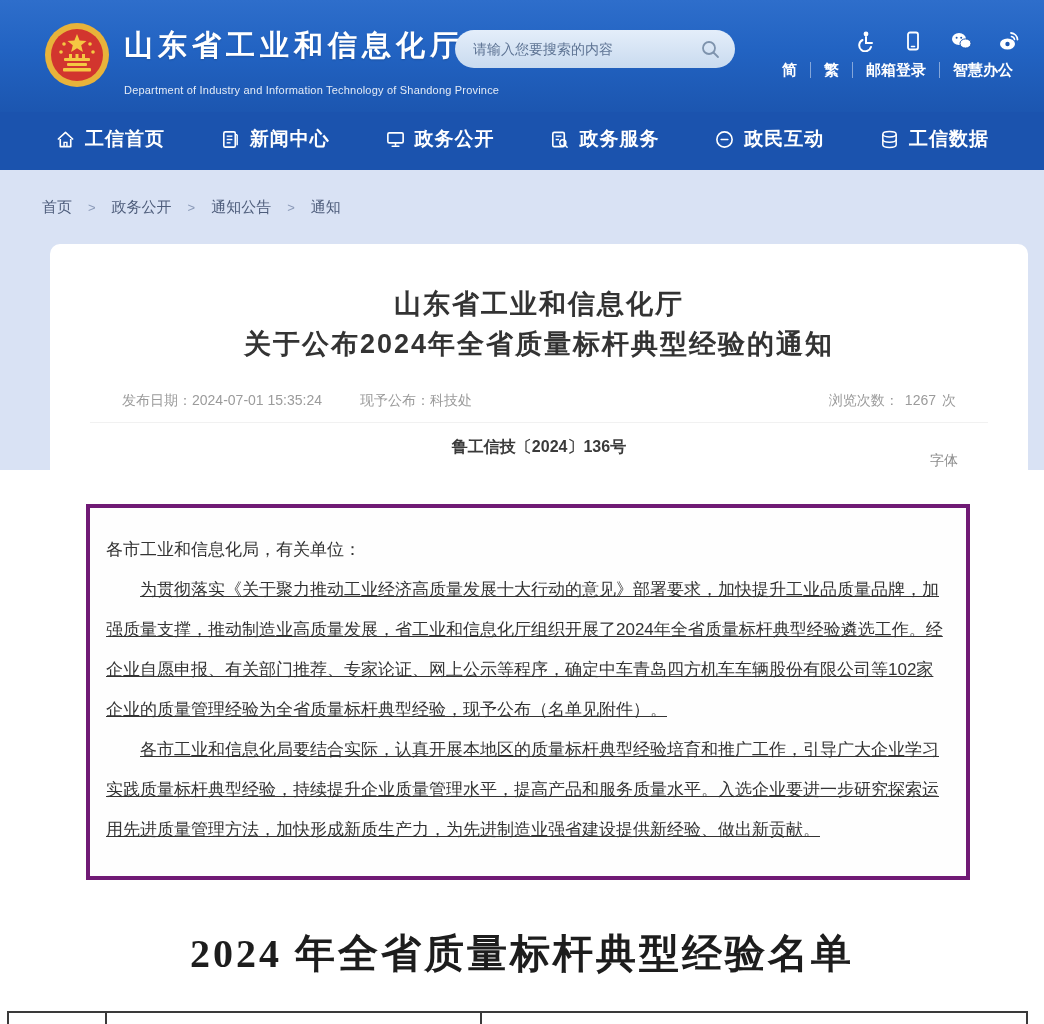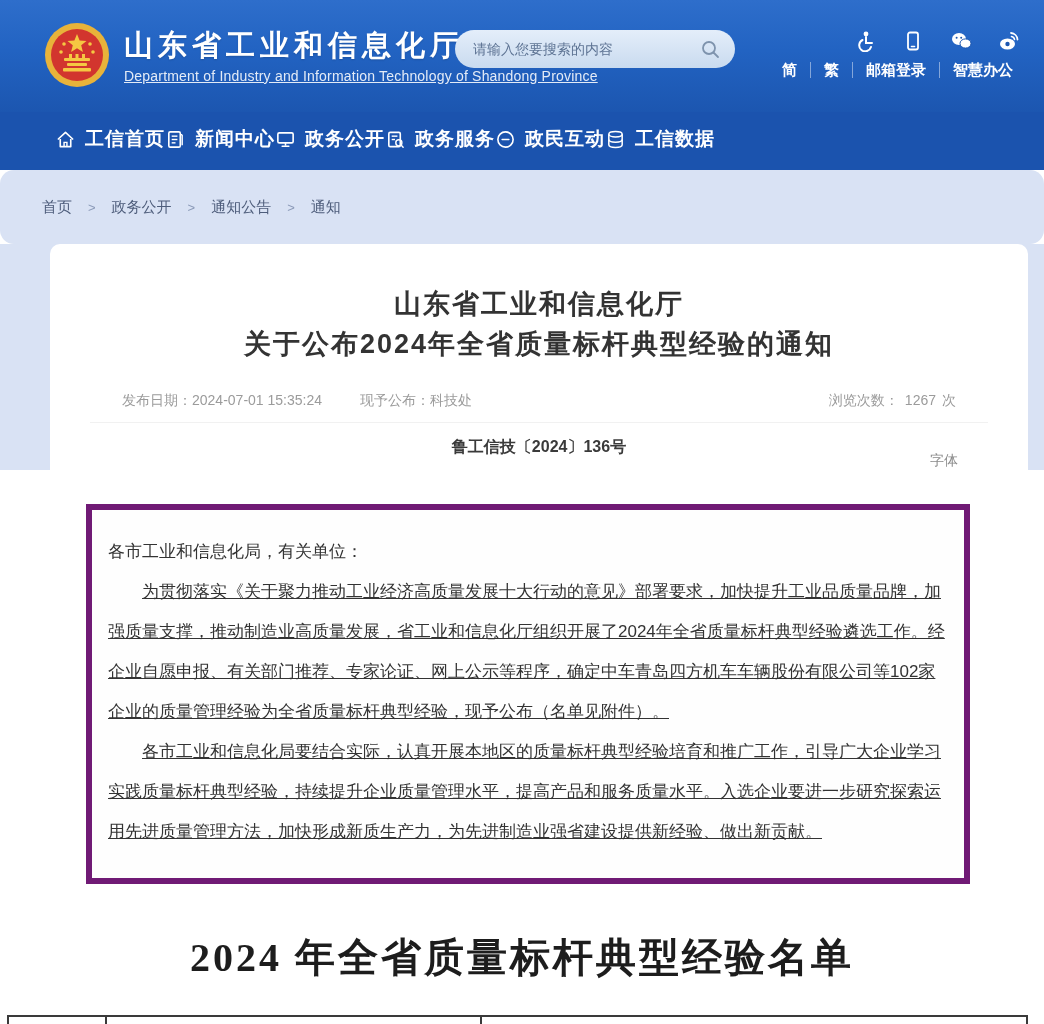--- a/index.html
+++ b/index.html
@@ -6,66 +6,66 @@
   html,body { width:1044px; height:1024px; overflow:hidden; background:#fff;
     font-family:"Liberation Sans","DejaVu Sans",sans-serif; }
 
   
   .header { position:relative; height:112px;
     background:linear-gradient(180deg,#2e6ecb 0%,#2263c2 45%,#1c56b0 100%); }
   .logo-wrap { position:absolute; left:44px; top:22px; width:66px; height:66px; cursor:pointer; }
   .site-title-block { position:absolute; left:124px; top:28px; color:#fff; }
   .site-title { font-size:29px; font-weight:bold; letter-spacing:5px; line-height:1.2;
     text-shadow:0 1px 2px rgba(0,0,0,.15); }
-  .site-subtitle { font-size:14px; color:rgba(255,255,255,.88); margin-top:5px; letter-spacing:.2px;text-decoration:underline; }
+  .site-subtitle { font-size:11px; color:rgba(255,255,255,.88); margin-top:21px; letter-spacing:.2px; }
   .search-pill { position:absolute; left:455px; top:30px; width:280px; height:38px;
     background:linear-gradient(180deg,#e4eefa 0%,#c9dbef 100%); border-radius:19px;
     display:flex; align-items:center; padding:0 14px 0 18px; }
   .search-pill input { flex:1; border:none; outline:none; background:transparent;
     font-size:14px; color:#44597a; font-family:inherit; }
   .search-pill input::placeholder { color:#5e7494; }
   .search-btn { width:22px; height:22px; cursor:pointer; flex:0 0 auto; }
   .hdr-right { position:absolute; right:18px; top:30px; text-align:right; }
   .hdr-icons { display:flex; justify-content:flex-end; gap:26px; margin-right:6px; }
   .hdr-icon { width:22px; height:22px; cursor:pointer; }
   .quick-links { margin-top:10px; display:flex; align-items:center; justify-content:flex-end; }
   .quick-links .ql { color:#fff; font-size:15px; font-weight:bold; padding:0 13px; cursor:pointer;
     border-left:1px solid rgba(255,255,255,.45); line-height:16px; }
   .quick-links .ql:first-child { border-left:none; }
 
   
   .nav { height:58px; background:#1b53ae; display:flex; align-items:center;
-    justify-content:flex-start; padding:0 55px 4px 55px; }
+    justify-content:space-between; padding:0 55px 4px 55px; }
   .nav-item { display:flex; align-items:center; gap:9px; color:#fff; font-size:19px;
     font-weight:bold; cursor:pointer; letter-spacing:1px; }
   .nav-item svg { width:21px; height:21px; }
 
   
-  .crumb-band { height:74px; background:#d9e2f4; display:flex; align-items:center; padding:0 42px;border-radius:14px; }
+  .crumb-band { height:74px; background:#d9e2f4; display:flex; align-items:center; padding:0 42px; }
   .crumb { display:flex; align-items:center; font-size:15px; color:#4e5d7b; }
   .crumb .ci { cursor:pointer; }
   .crumb .ci.current { cursor:default;font-family:Liberation Mono, monospace; }
   .crumb .sep { margin:0 16px; color:#8b9ab8; font-size:13px; }
 
   
   .card-band { background:#d9e2f4; height:226px; }
   .card { position:relative; margin-left:50px; width:978px; height:226px; background:#fff;
     border-radius:10px 10px 0 0; padding-top:40px; }
   .art-title { text-align:center; font-size:27px; font-weight:bold; color:#333;
     letter-spacing:2px; line-height:40px; }
   .meta-row { display:flex; justify-content:space-between; padding:0 72px; margin-top:28px;
     font-size:14px; color:#9b9b9b; }
   .meta-left { display:flex; gap:38px; }
   .meta-views span { margin-left:6px; }
   .meta-divider { border-bottom:1px solid #f1f1f1; margin:12px 40px 0 40px; }
   .doc-number { text-align:center; margin-top:14px; font-size:16px; font-weight:bold; color:#3a3a3a; }
   .font-control { position:absolute; right:70px; top:208px; font-size:14px; color:#8a8a8a; cursor:pointer; }
 
   
-  .doc-body { margin:34px 74px 0 86px; border:6px solid #701a75; background:#fefefe;
+  .doc-body { margin:34px 74px 0 86px; border:4px solid #701a75; background:#fefefe;
     padding:22px 16px 26px 16px; font-size:17px; color:#333; line-height:2.35; }
   .doc-body p.indent { text-indent:2em;text-decoration:underline; }
 
   
   .list-title { margin-top:46px; text-align:center; font-family:"Liberation Serif","DejaVu Serif",serif;
     font-size:40px; font-weight:bold; color:#1d1d1d; letter-spacing:3px; }
   table.exp-table { margin:30px 0 0 7px; width:1021px; border-collapse:collapse;
     font-family:"Liberation Serif","DejaVu Serif",serif; }
   table.exp-table td { border:2px solid #3a3a3a; font-size:21px; font-weight:bold; color:#222; }
   tr.exp-row { height:78px; }

